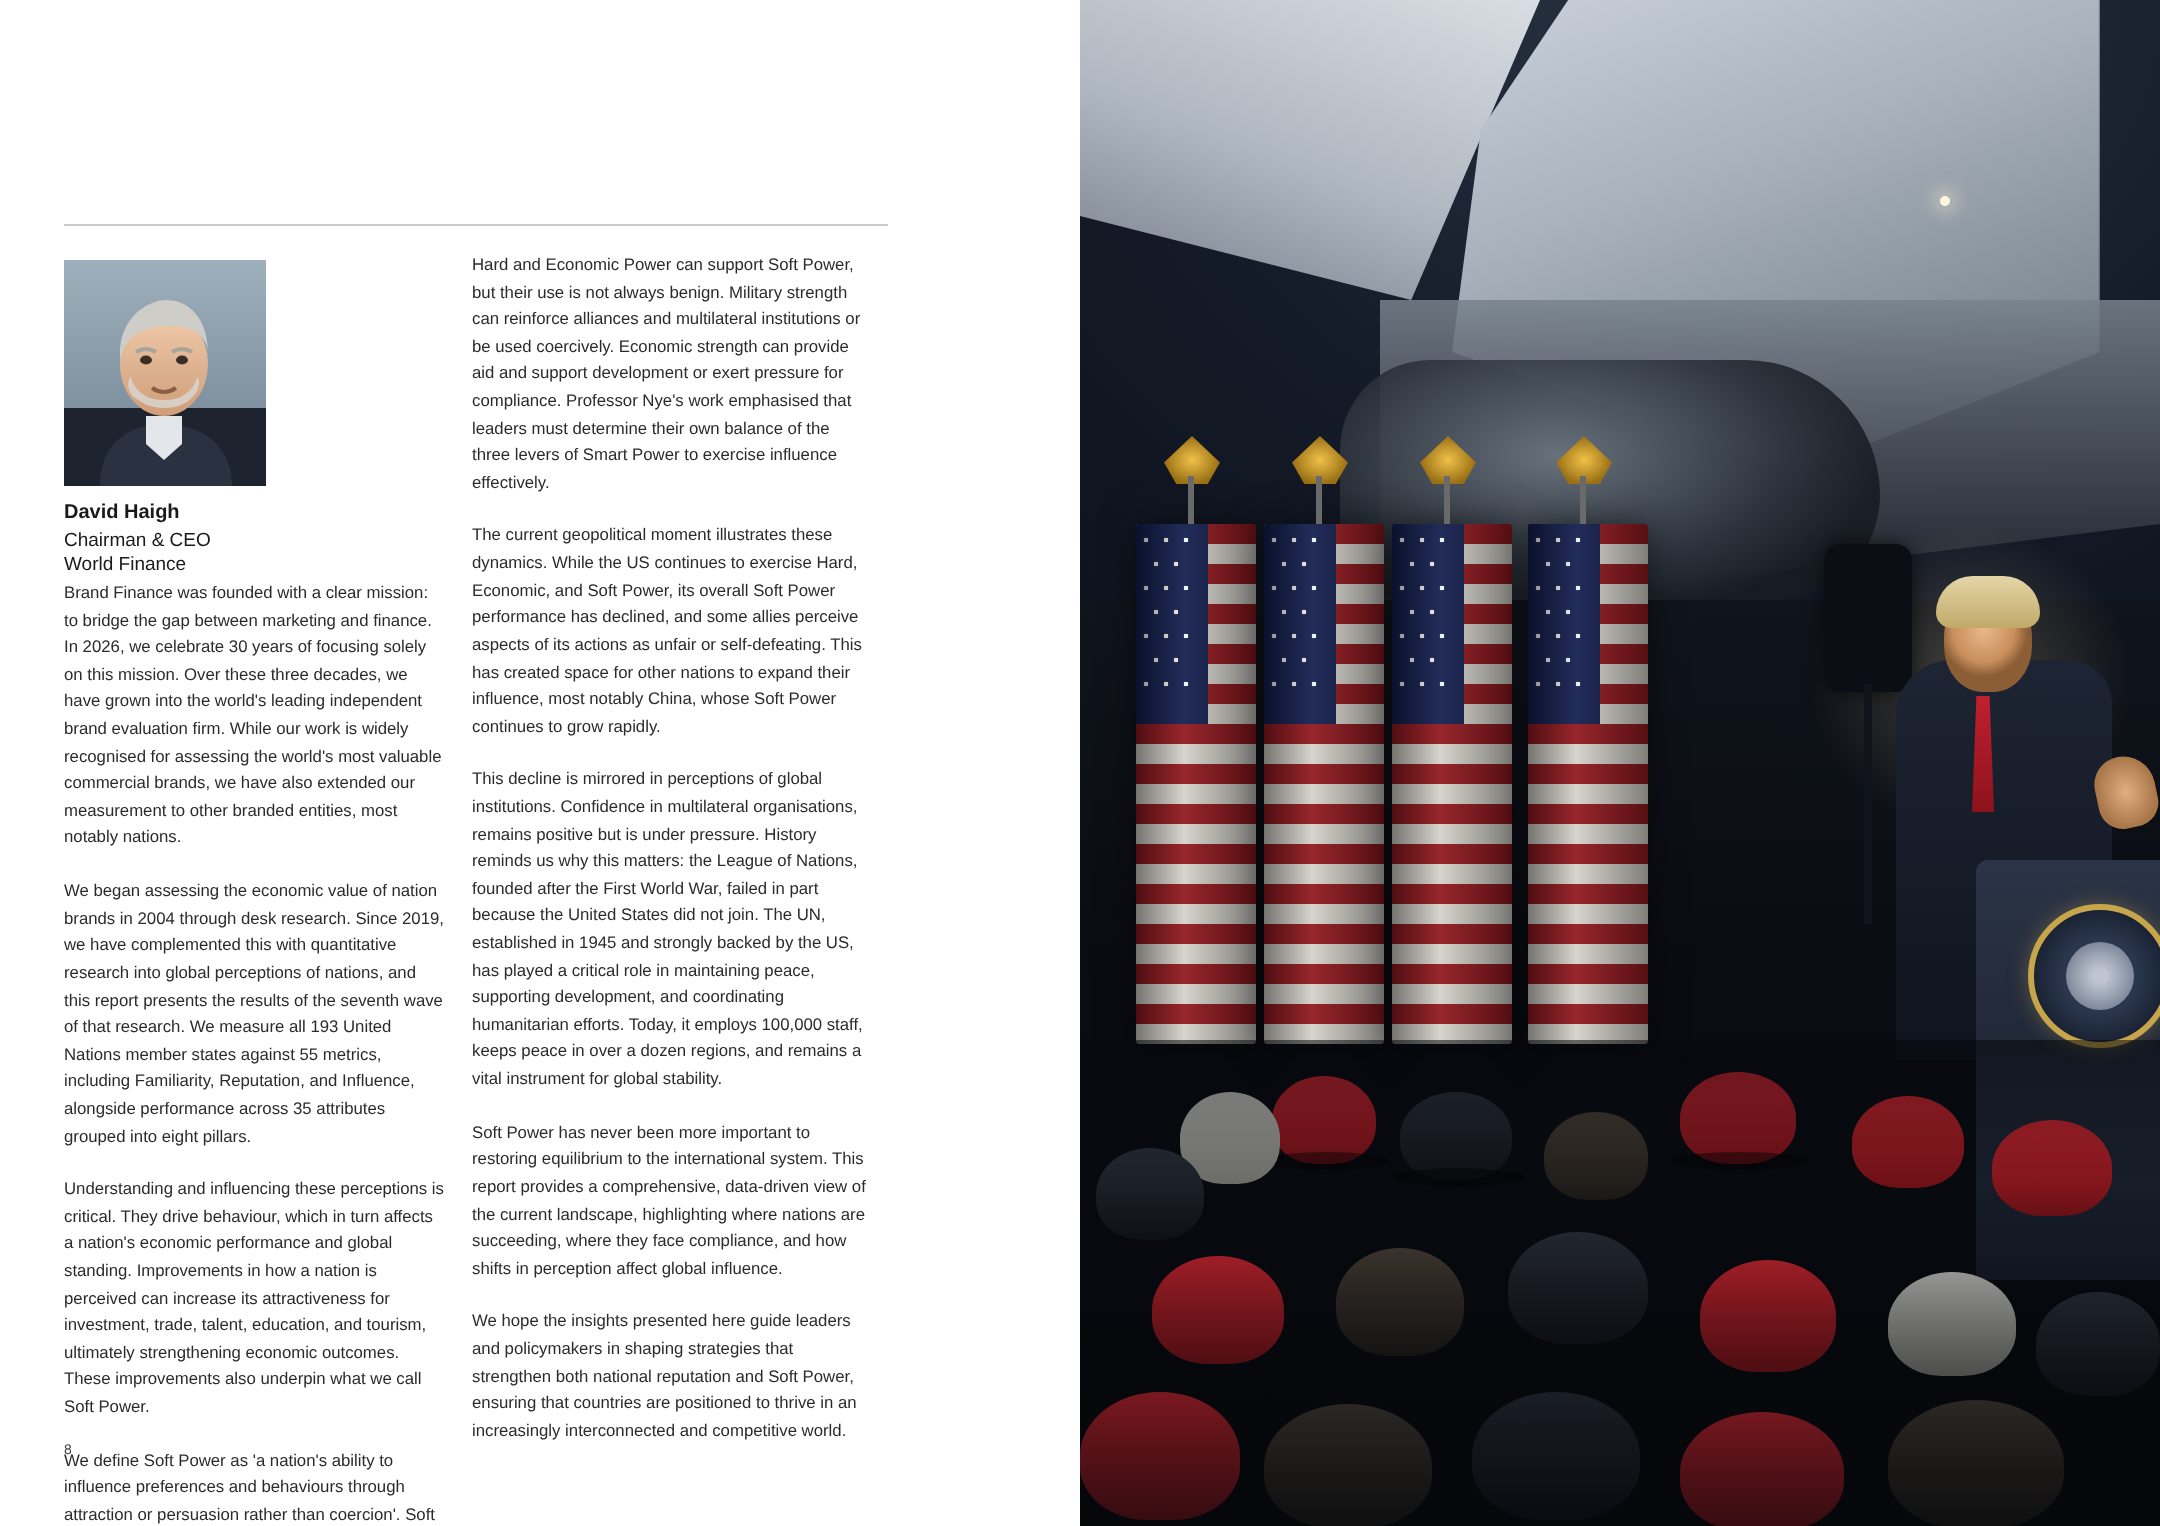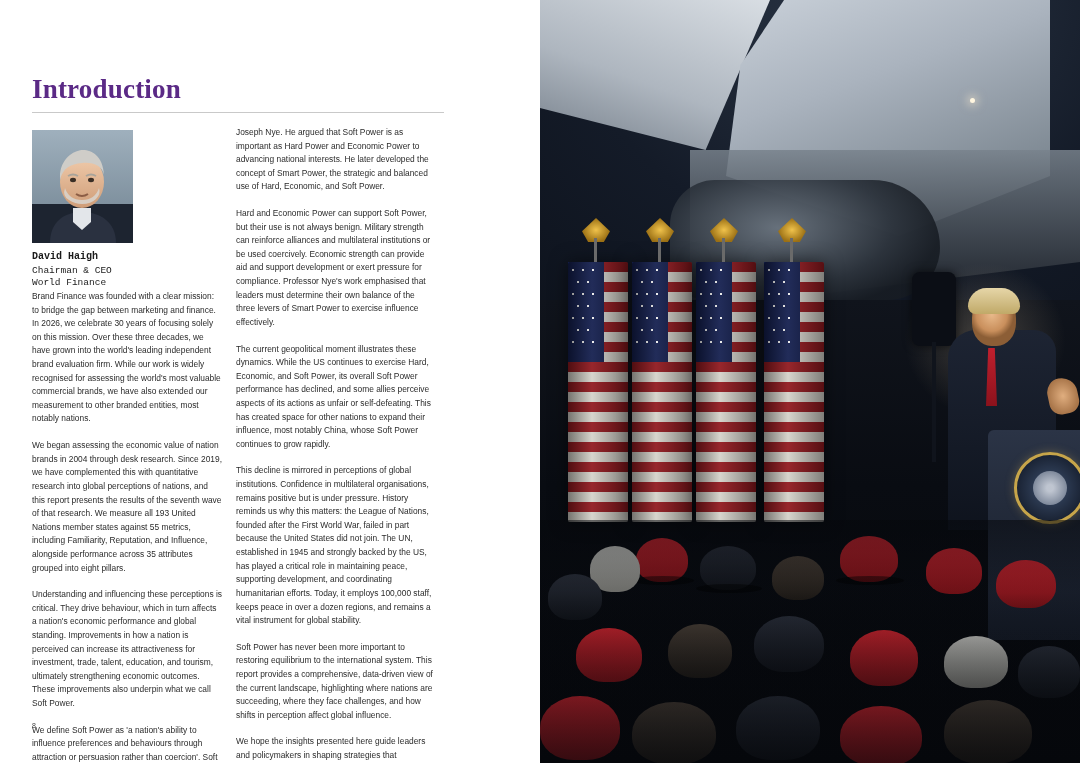--- a/index.html
+++ b/index.html
@@ -49,21 +49,20 @@
   }
   .portrait svg { display: block; }
 
   .byline {
     position: absolute;
     left: 32px; top: 250px;
     width: 190px;
     font-size: 9.5px;
     line-height: 1.35;
     color: #1a1a1a;
-    font-family: Liberation Mono, monospace;
   }
   .byline .name { font-weight: bold; font-size: 10px; display: block; margin-bottom: 1px;}
   .byline .role { display: block; }
   .byline .org { display: block; }
 
   .col {
     position: absolute;
     font-size: 8.4px;
     line-height: 1.62;
     color: #2b2b2b;
@@ -310,21 +309,20 @@
     background: linear-gradient(180deg, rgba(5,7,11,0.55) 0%, rgba(5,7,11,0.15) 30%, rgba(5,7,11,0.6) 100%);
   }
 </style>
 </head>
 <body>
 
 <div class="page">
 
   <div class="left-page">
 
-    <div class="title">Introduction</div>
     <div class="title-rule"></div>
 
     <div class="portrait">
       <svg width="101" height="113" viewBox="0 0 101 113" aria-hidden="true">
         <defs>
           <linearGradient id="bgp" x1="0" y1="0" x2="0" y2="1">
             <stop offset="0" stop-color="#9fb0bd"></stop>
             <stop offset="1" stop-color="#6f818f"></stop>
           </linearGradient>
           <linearGradient id="skin" x1="0" y1="0" x2="0" y2="1">
@@ -354,25 +352,24 @@
     </div>
 
     <div class="col left">
       <p>Brand Finance was founded with a clear mission: to bridge the gap between marketing and finance. In 2026, we celebrate 30 years of focusing solely on this mission. Over these three decades, we have grown into the world's leading independent brand evaluation firm. While our work is widely recognised for assessing the world's most valuable commercial brands, we have also extended our measurement to other branded entities, most notably nations.</p>
       <p>We began assessing the economic value of nation brands in 2004 through desk research. Since 2019, we have complemented this with quantitative research into global perceptions of nations, and this report presents the results of the seventh wave of that research. We measure all 193 United Nations member states against 55 metrics, including Familiarity, Reputation, and Influence, alongside performance across 35 attributes grouped into eight pillars.</p>
       <p>Understanding and influencing these perceptions is critical. They drive behaviour, which in turn affects a nation's economic performance and global standing. Improvements in how a nation is perceived can increase its attractiveness for investment, trade, talent, education, and tourism, ultimately strengthening economic outcomes. These improvements also underpin what we call Soft Power.</p>
       <p>We define Soft Power as 'a nation's ability to influence preferences and behaviours through attraction or persuasion rather than coercion'. Soft Power delivers both diplomatic and economic benefits. The term was coined in 1990 by Professor</p>
     </div>
 
     <div class="col right">
-      <p>Joseph Nye. He argued that Soft Power is as important as Hard Power and Economic Power to advancing national interests. He later developed the concept of Smart Power, the strategic and balanced use of Hard, Economic, and Soft Power.</p>
       <p>Hard and Economic Power can support Soft Power, but their use is not always benign. Military strength can reinforce alliances and multilateral institutions or be used coercively. Economic strength can provide aid and support development or exert pressure for compliance. Professor Nye's work emphasised that leaders must determine their own balance of the three levers of Smart Power to exercise influence effectively.</p>
       <p>The current geopolitical moment illustrates these dynamics. While the US continues to exercise Hard, Economic, and Soft Power, its overall Soft Power performance has declined, and some allies perceive aspects of its actions as unfair or self-defeating. This has created space for other nations to expand their influence, most notably China, whose Soft Power continues to grow rapidly.</p>
       <p>This decline is mirrored in perceptions of global institutions. Confidence in multilateral organisations, remains positive but is under pressure. History reminds us why this matters: the League of Nations, founded after the First World War, failed in part because the United States did not join. The UN, established in 1945 and strongly backed by the US, has played a critical role in maintaining peace, supporting development, and coordinating humanitarian efforts. Today, it employs 100,000 staff, keeps peace in over a dozen regions, and remains a vital instrument for global stability.</p>
-      <p>Soft Power has never been more important to restoring equilibrium to the international system. This report provides a comprehensive, data-driven view of the current landscape, highlighting where nations are succeeding, where they face challenges, and how shifts in perception affect global influence.</p>
+      <p>Soft Power has never been more important to restoring equilibrium to the international system. This report provides a comprehensive, data-driven view of the current landscape, highlighting where nations are succeeding, where they face compliance, and how shifts in perception affect global influence.</p>
       <p>We hope the insights presented here guide leaders and policymakers in shaping strategies that strengthen both national reputation and Soft Power, ensuring that countries are positioned to thrive in an increasingly interconnected and competitive world.</p>
     </div>
 
     <div class="folio">8</div>
   </div>
 
   <div class="right-page">
     <div class="photo">
       <div class="sky"></div>
       <div class="fuselage"></div>

